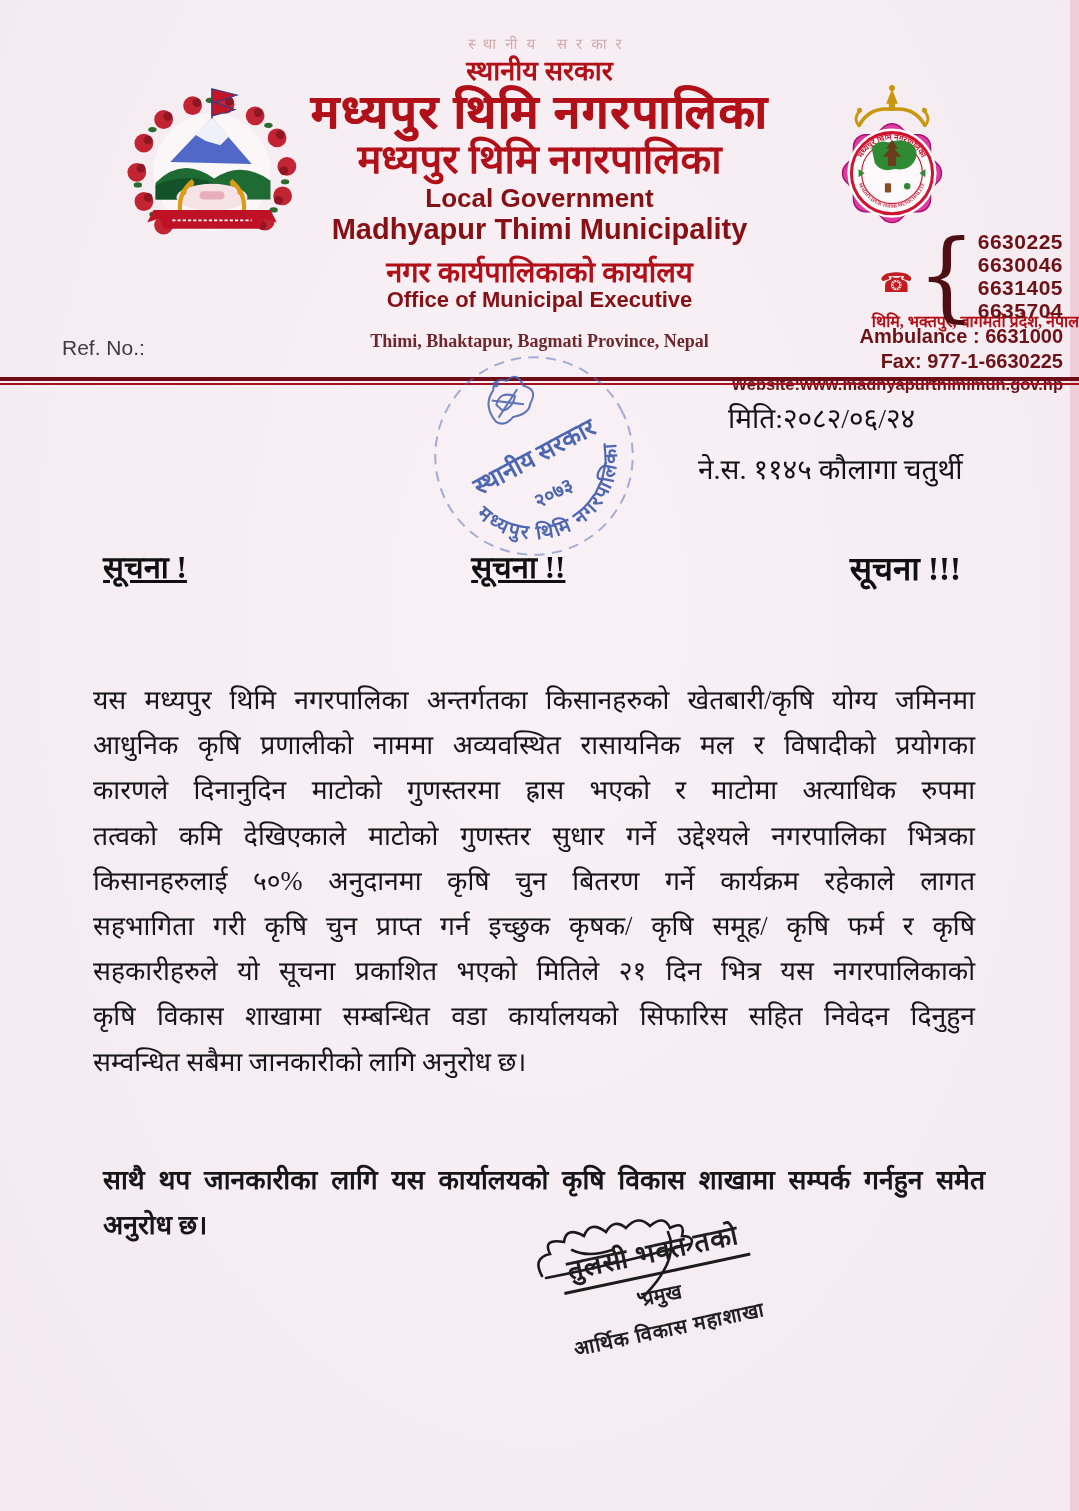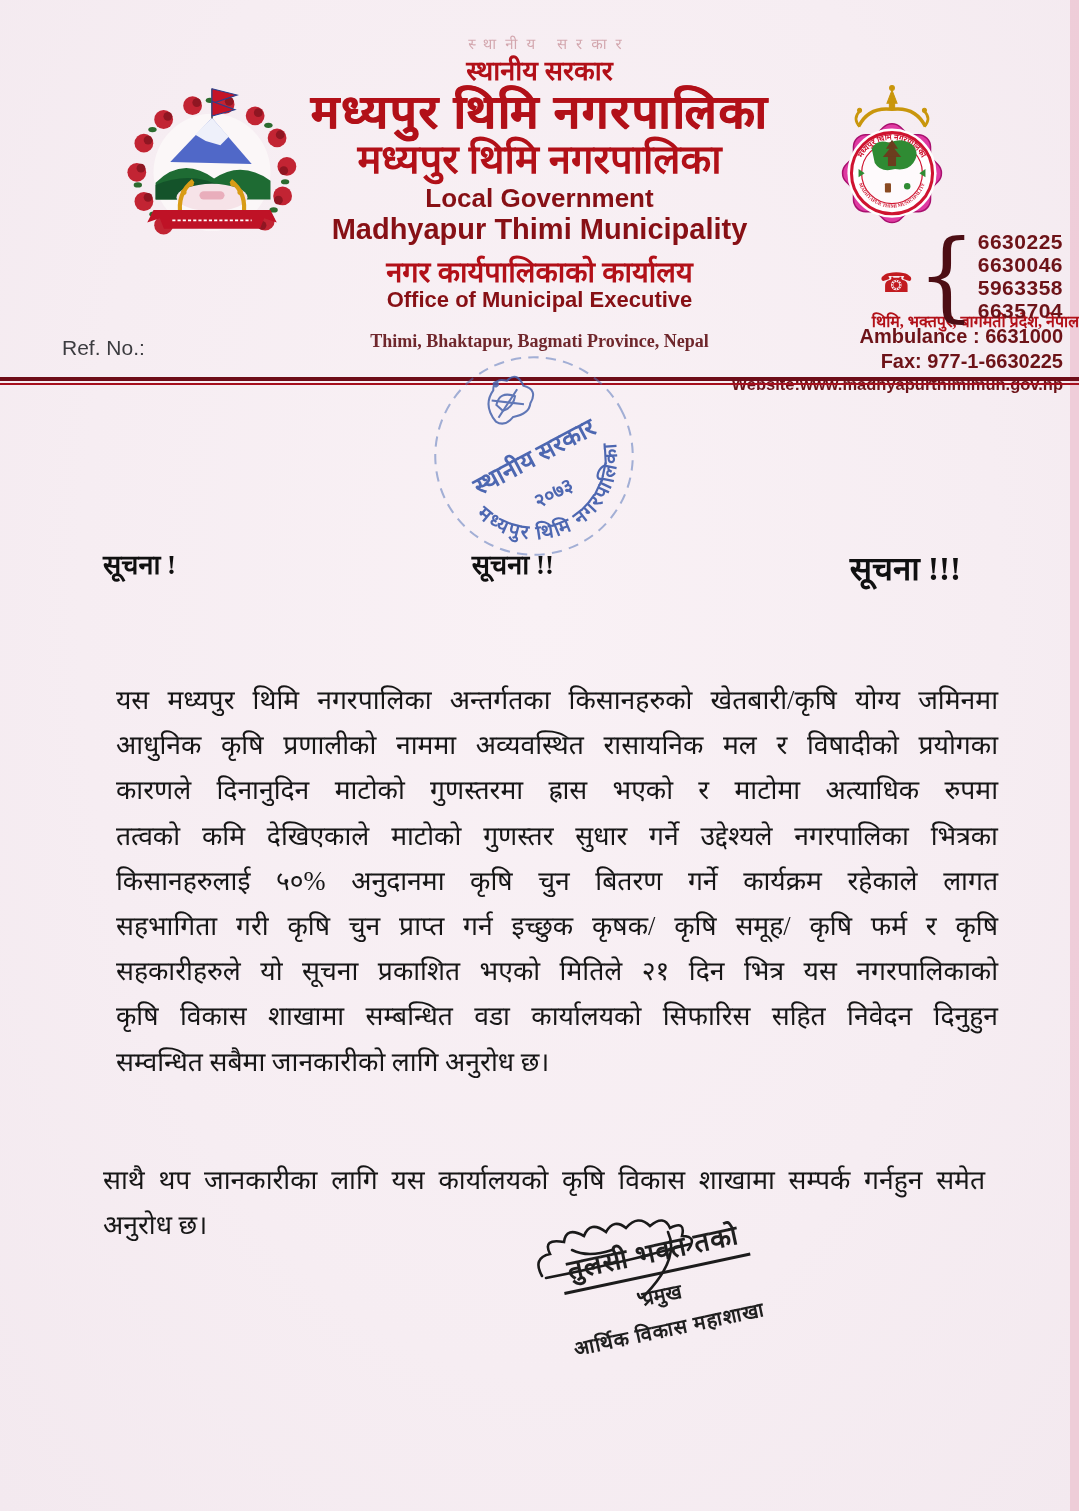--- a/index.html
+++ b/index.html
@@ -46,27 +46,27 @@
   
   .round-stamp{position:absolute; left:426px; top:348px; width:216px; height:216px; transform:rotate(-28deg); opacity:.95;}
 
   
   .date-block{position:absolute; left:698px; top:398px; font-size:28px; color:#131313; font-weight:500;}
   .date-l1{margin-left:30px;}
   .date-l2{margin-top:13px;}
 
   
   .notice-row{position:absolute; left:103px; right:118px; top:545px; display:flex; justify-content:space-between; font-weight:600; color:#101010;}
-  .notice-1,.notice-2{font-size:27px;} .notice-3{font-size:33px;}
-
-  
-  .body-par{position:absolute; left:116px; width:882px; top:678px; font-size:26.5px; color:#161616; font-weight:500;}
+  .notice-1,.notice-2{font-size:31px;text-decoration:underline;} .notice-3{font-size:33px;}
+
+  
+  .body-par{position:absolute; left:93px; width:882px; top:678px; font-size:26.5px; color:#161616; font-weight:500;}
   .bline{height:45.2px; line-height:45.2px; text-align:justify; text-align-last:justify; white-space:nowrap0;}
   .bline.last{text-align-last:left;}
-  .closing-par{position:absolute; left:103px; width:882px; top:1158px; font-size:26.5px; color:#161616; font-weight:400;}
+  .closing-par{position:absolute; left:103px; width:882px; top:1158px; font-size:26.5px; color:#161616; font-weight:700;}
 
   
   .sig-scribble{position:absolute; left:528px; top:1210px; width:195px; height:100px;}
   .sig-stamp{position:absolute; left:538px; top:1258px; width:250px; transform:rotate(-12deg); transform-origin:left center; text-align:center; color:#1f1f1f; font-weight:700;}
   .sig-name{display:inline-block; font-size:27px; letter-spacing:1px; border-bottom:3.5px solid #1c1c1c; padding:0 8px 3px 8px;}
   .sig-title{font-size:20px; margin-top:6px;}
   .sig-dept{font-size:20px; margin-top:8px; letter-spacing:1px;}
 </style>
 </head>
 <body>
@@ -194,21 +194,21 @@
 
   <div class="ref-no">Ref. No.:</div>
 
   <div class="contact">
     <div class="phones-row">
       <span class="tel-icon">☎</span>
       <span class="brace">{</span>
       <span class="phone-col">
         <div class="phone-num">6630225</div>
         <div class="phone-num">6630046</div>
-        <div class="phone-num">5963358</div>
+        <div class="phone-num">6631405</div>
         <div class="phone-num">6635704</div>
       </span>
     </div>
     <div class="amb">Ambulance : 6631000</div>
     <div class="fax">Fax: 977-1-6630225</div>
     <div class="web">Website:www.madhyapurthimimun.gov.np</div>
   </div>
 
   <div class="rule">
     <div class="rule-a"></div>
@@ -228,20 +228,24 @@
           <path id="ringBottom" d="M 30,78 A 80,80 0 1 0 180,78"></path>
         </defs>
       <text x="105" y="114" text-anchor="middle" font-size="24" font-weight="600" fill="#44'62ae" style="fill:#4460ae">स्थानीय सरकार</text>
       <text x="105" y="152" text-anchor="middle" font-size="19" font-weight="600" fill="#4460ae">२०७३</text>
       <text font-size="19" font-weight="600" fill="#4460ae" text-anchor="middle" letter-spacing="2">
         <textPath href="#ringBottom" startOffset="50%">मध्यपुर थिमि नगरपालिका</textPath>
       </text>
     </svg>
   </div>
 
+  <div class="date-block">
+    <div class="date-l1">मिति:२०८२/०६/२४</div>
+    <div class="date-l2">ने.स. ११४५ कौलागा चतुर्थी</div>
+  </div>
 
   <div class="notice-row">
     <span class="notice-1">सूचना !</span>
     <span class="notice-2">सूचना !!</span>
     <span class="notice-3">सूचना !!!</span>
   </div>
 
   <div class="body-par">
     <div class="bline">यस मध्यपुर थिमि नगरपालिका अन्तर्गतका किसानहरुको खेतबारी/कृषि योग्य जमिनमा</div>
     <div class="bline">आधुनिक कृषि प्रणालीको नाममा अव्यवस्थित रासायनिक मल र विषादीको प्रयोगका</div>

